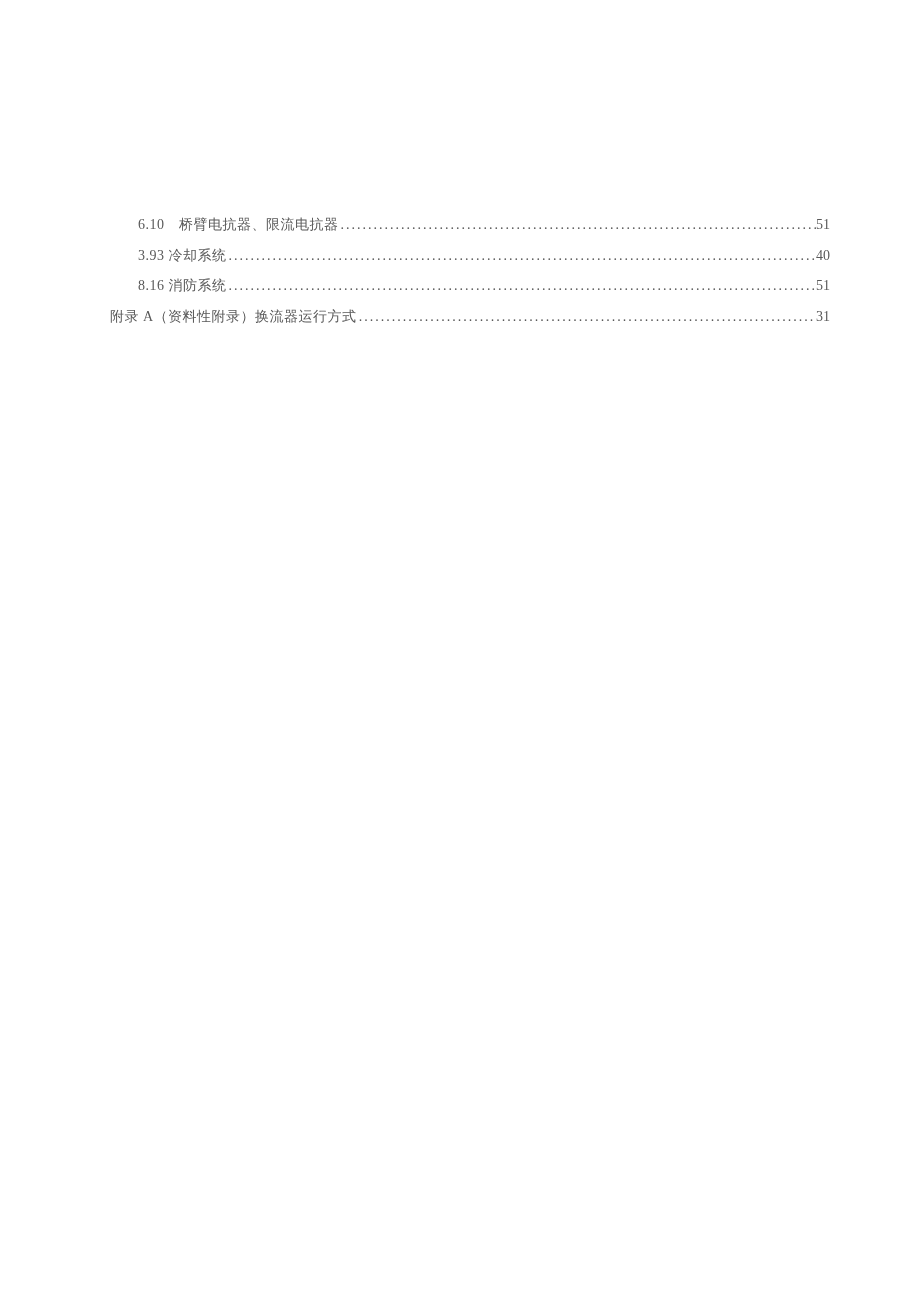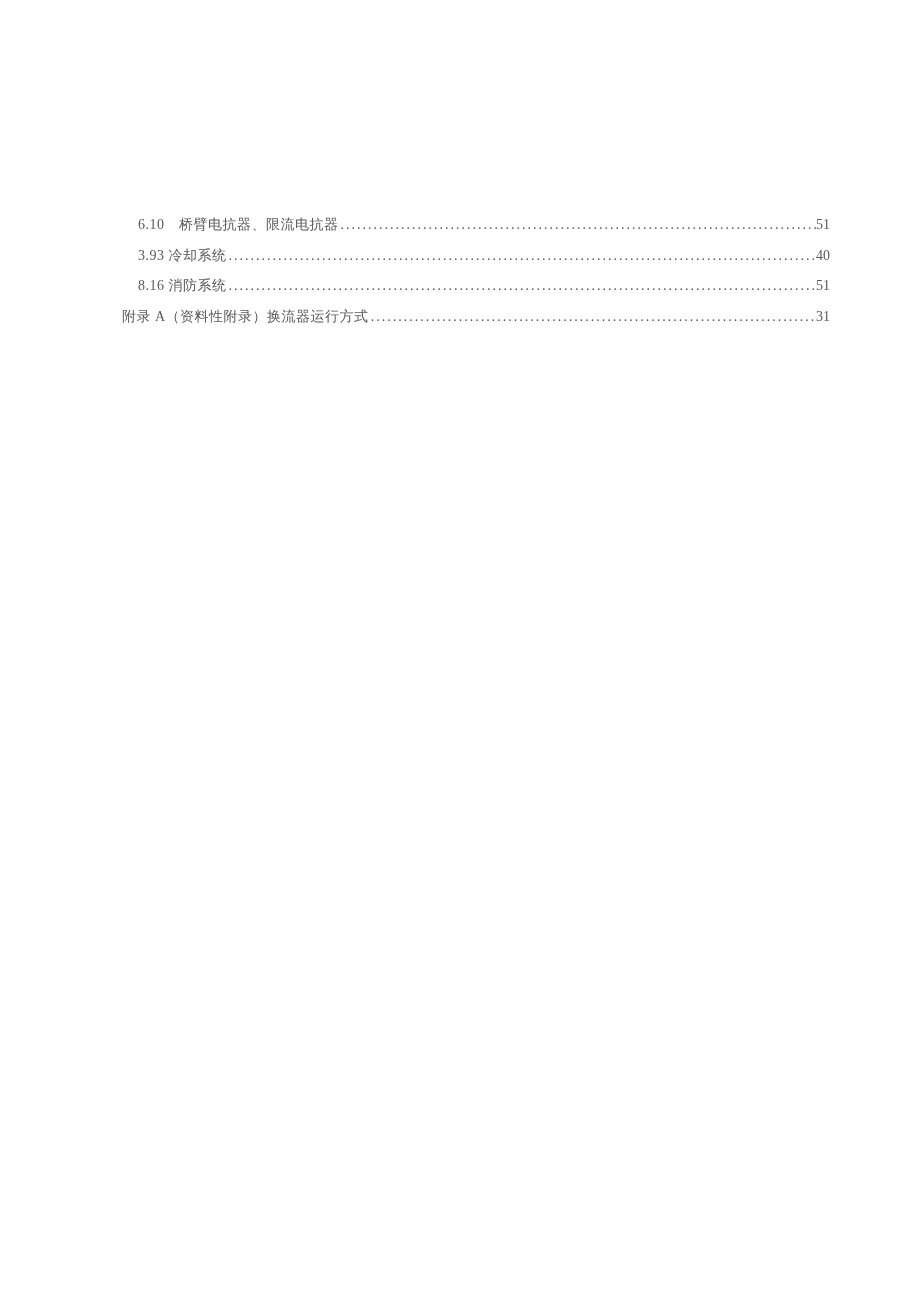--- a/index.html
+++ b/index.html
@@ -25,21 +25,20 @@
       margin-bottom: 11px;
       font-size: 14px;
       color: #595959;
       line-height: 1.4;
     }
     .toc-entry.indent-1 {
       padding-left: 28px;
     }
     .toc-entry.indent-0 {
       padding-left: 0;
-      margin-left: 12px;
     }
     .toc-label {
       white-space: nowrap;
       letter-spacing: 0.5px;
     }
     .toc-dots {
       flex: 1;
       overflow: hidden;
       white-space: nowrap;
       letter-spacing: 2px;

